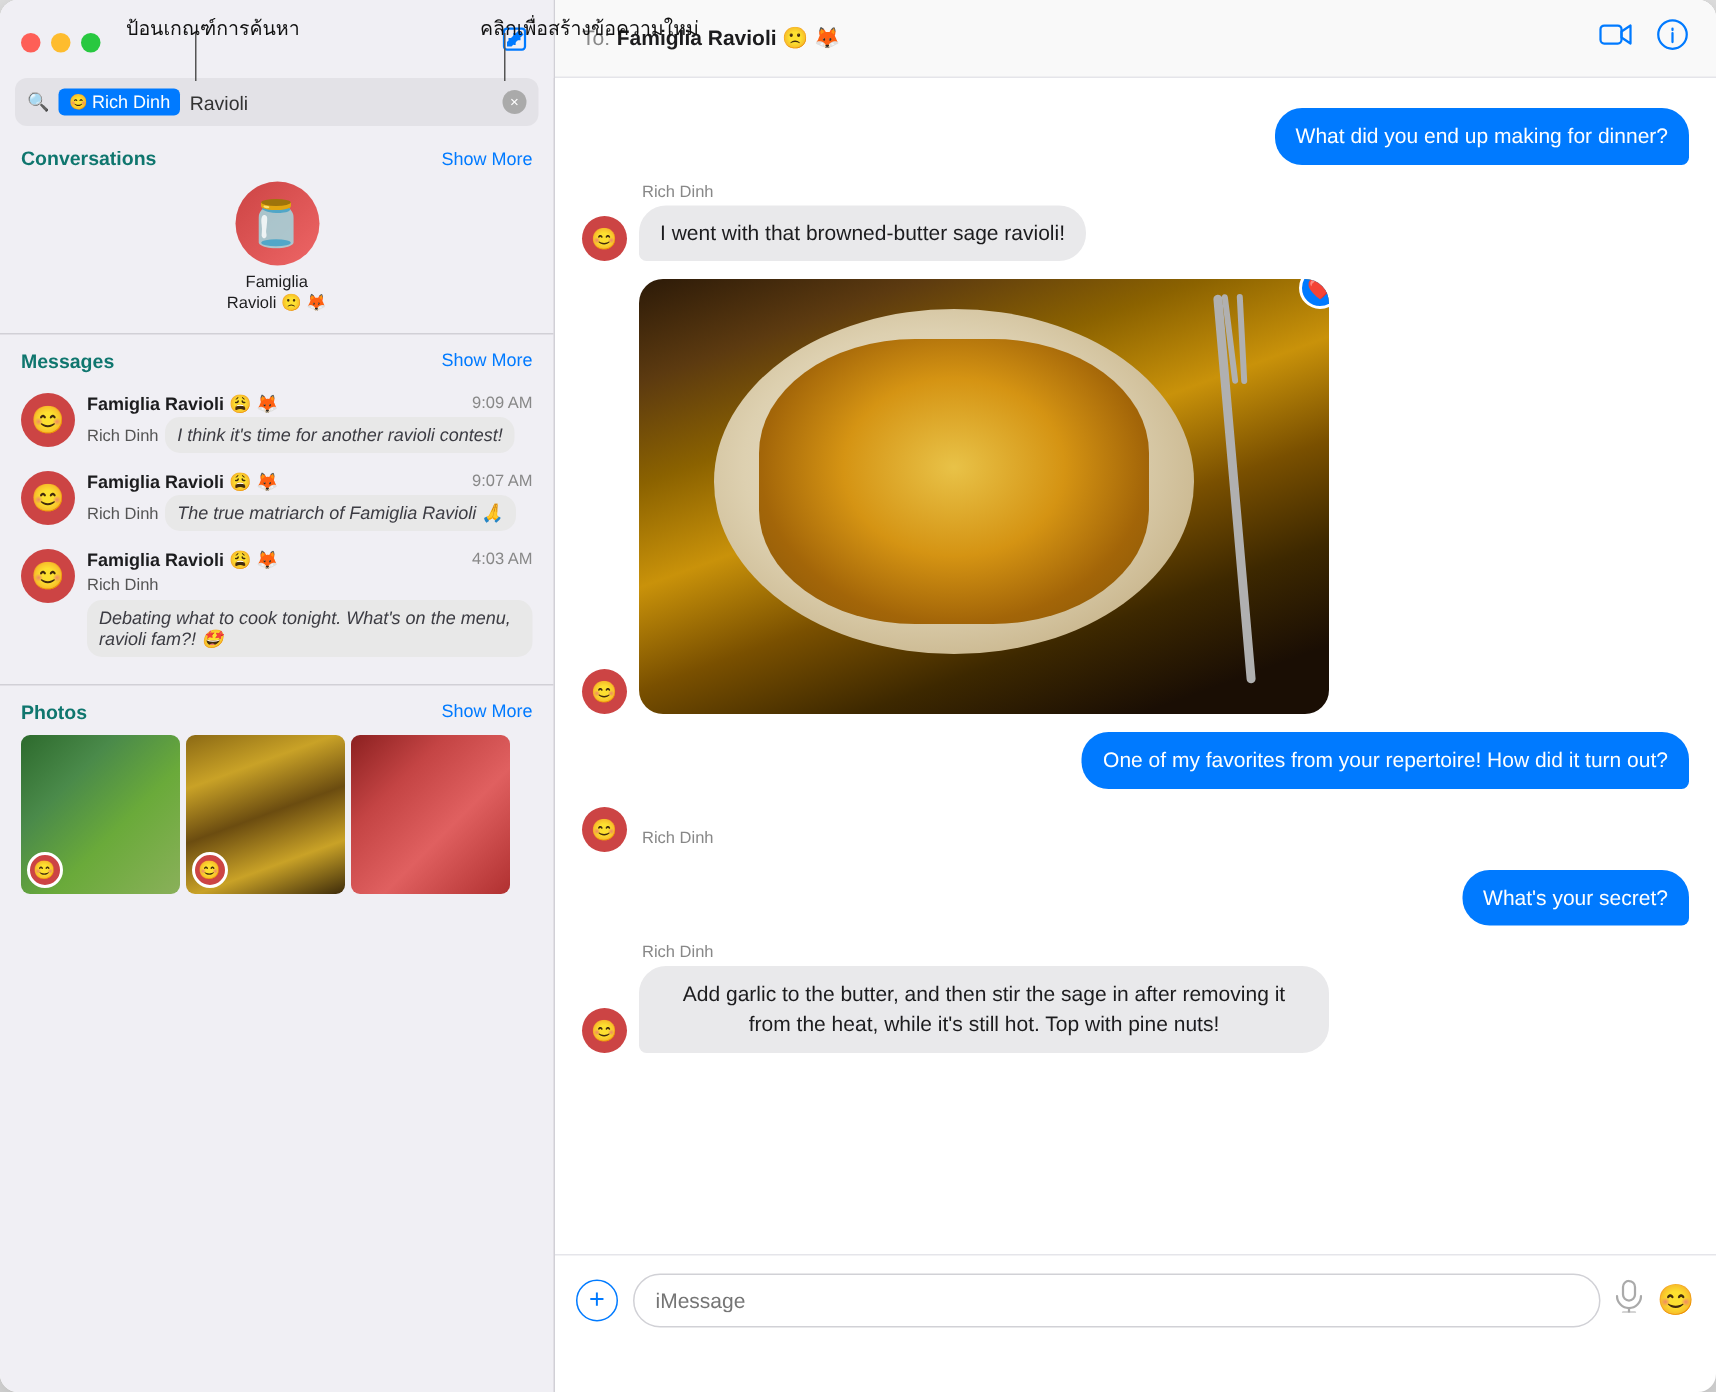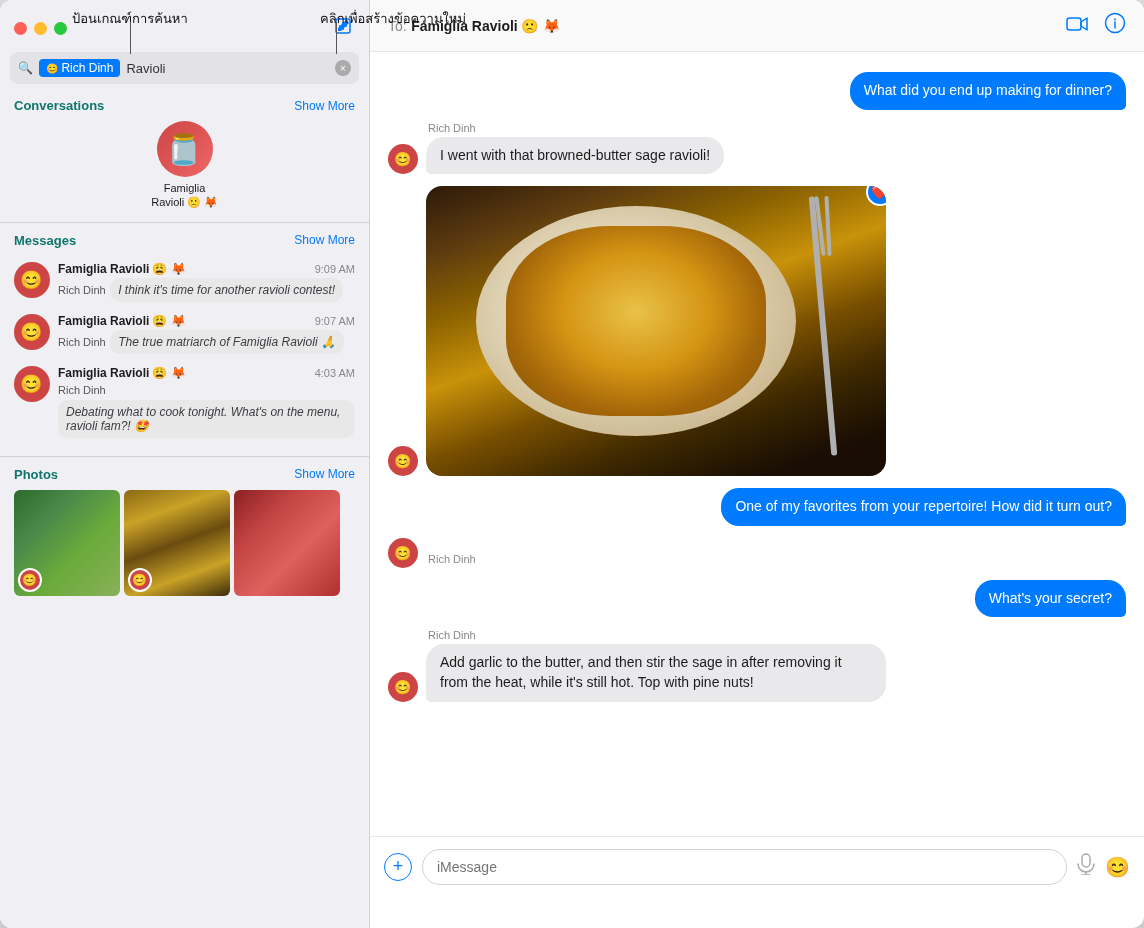--- a/index.html
+++ b/index.html
@@ -271,20 +271,21 @@
       margin-bottom: 3px;
       margin-left: 2px;
     }
     .bubble {
       padding: 9px 14px;
       border-radius: 18px;
       font-size: 14px;
       line-height: 1.4;
       display: inline-block;
       max-width: 100%;
+      text-align: center;
     }
     .bubble.sent {
       background: #007aff;
       color: white;
       border-bottom-right-radius: 5px;
     }
     .bubble.received {
       background: #e9e9eb;
       color: #1c1c1e;
       border-bottom-left-radius: 5px;
@@ -374,21 +375,21 @@
   </style>
 </head>
 <body>
 
 <div class="app-window">
 
   <div class="main-layout">
     <div class="sidebar">
 
       <div class="annotations-overlay">
-        <span class="ann-label" style="top:8px; left:72px;">ป้อนเกณฑ์การค้นหา</span>
+        <span class="ann-label" style="top:8px; left:84px;">ป้อนเกณฑ์การค้นหา</span>
         <span class="ann-label" style="top:8px; left:320px;">คลิกเพื่อสร้างข้อความใหม่</span>
 
         <div class="ann-line-v" style="top:22px; left:130px; height:32px;"></div>
         <div class="ann-line-v" style="top:22px; left:336px; height:32px;"></div>
       </div>
 
       <div class="titlebar">
         <div class="traffic-lights">
           <div class="traffic-light tl-close"></div>
           <div class="traffic-light tl-minimize"></div>

